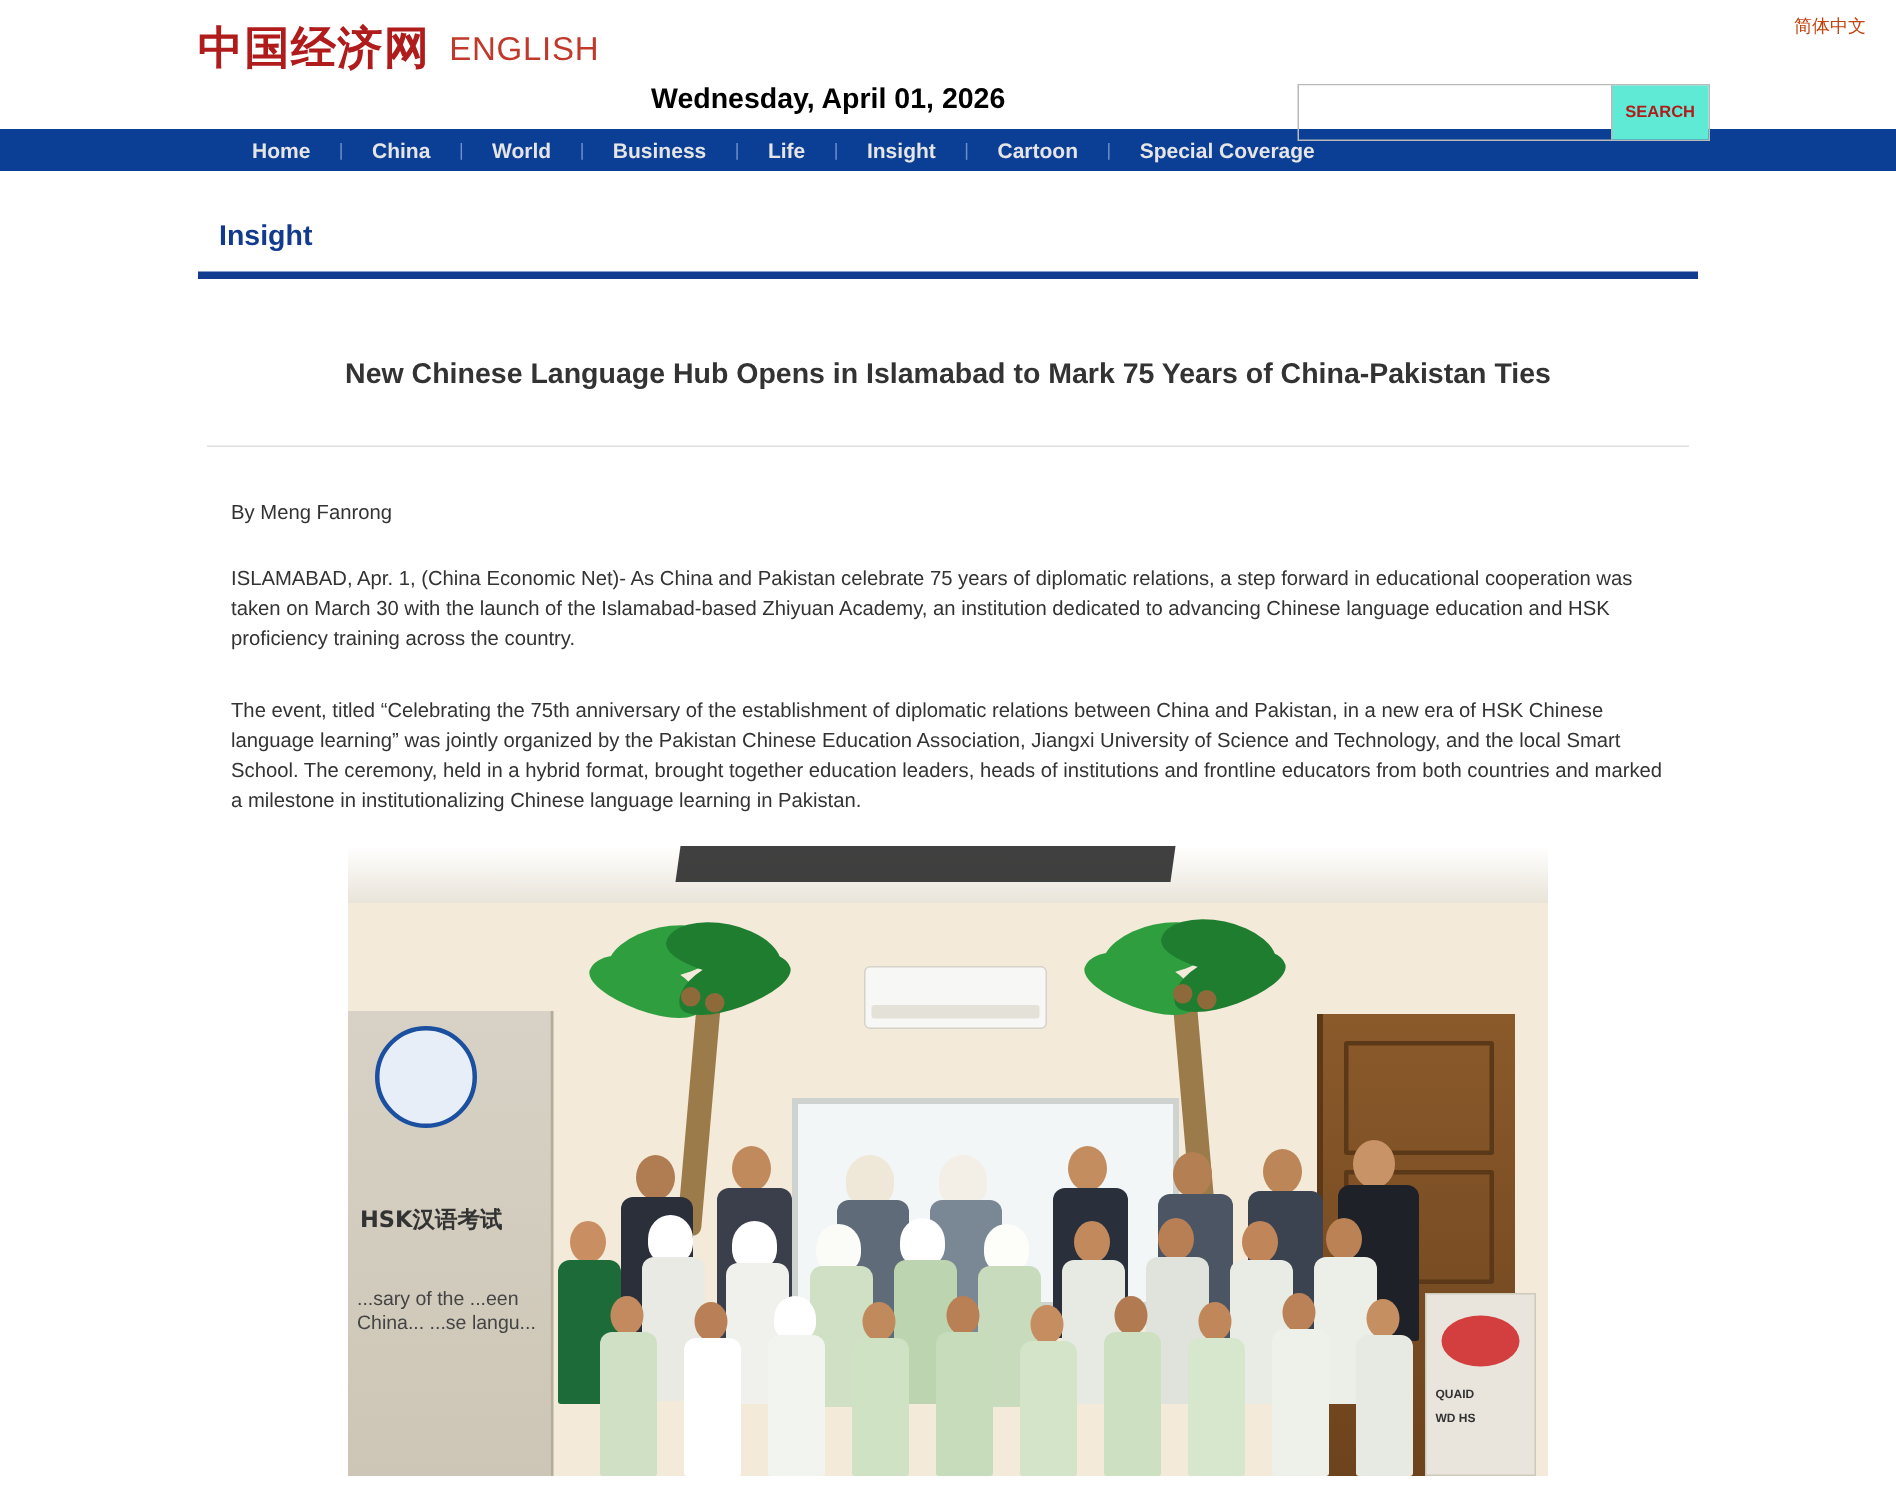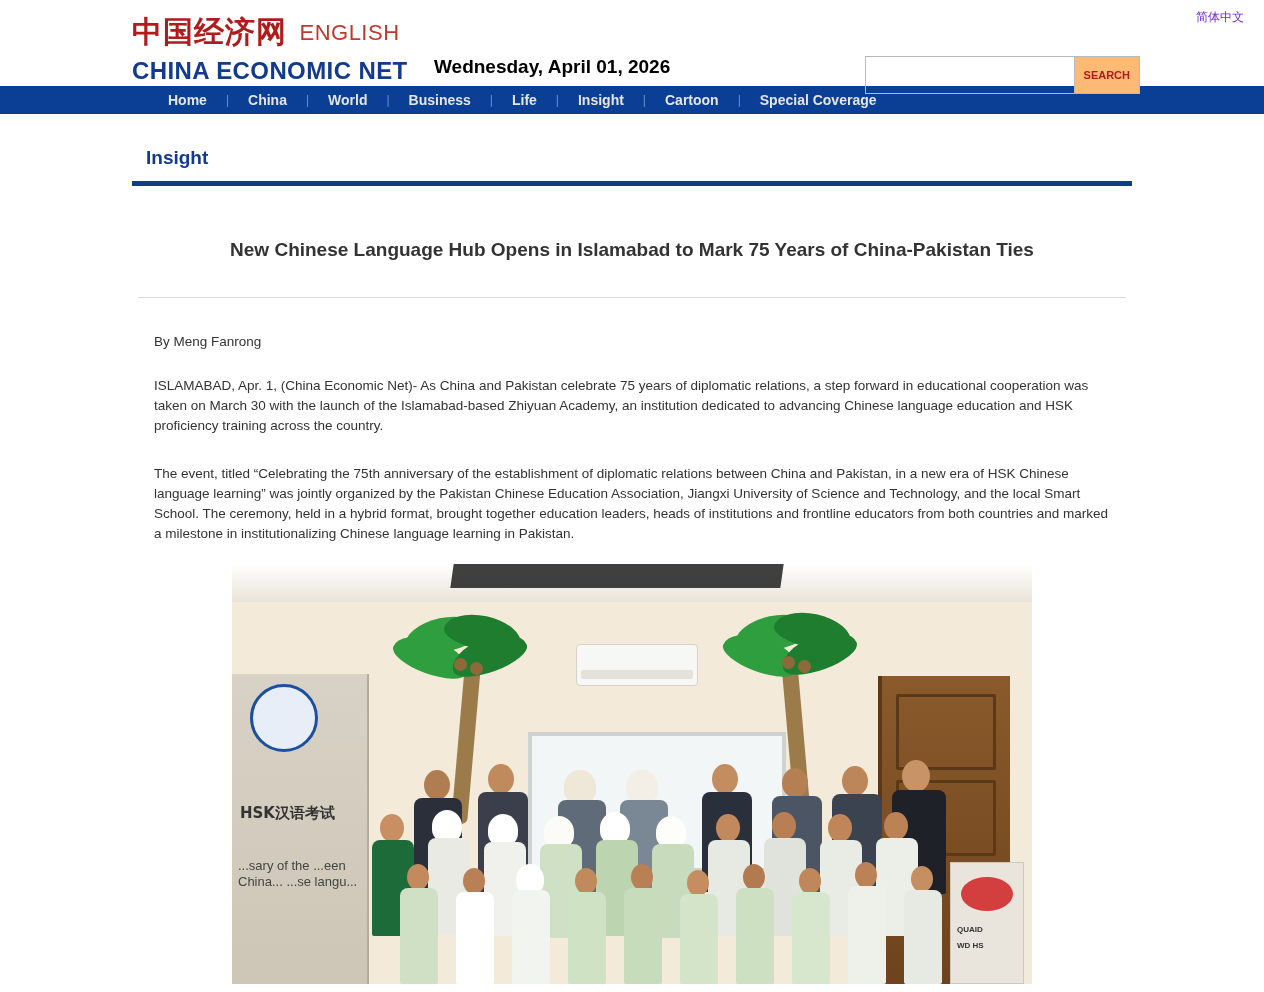--- a/index.html
+++ b/index.html
@@ -18,21 +18,21 @@
   
   .topbar {
     position: relative;
     height: 86px;
   }
   .lang-switch {
     position: absolute;
     top: 9px;
     right: 20px;
     font-size: 12px;
-    color: #6d28d9;
+    color: #c2410c;
     font-family: "DejaVu Sans", sans-serif;
     text-decoration: none;
   }
   .logo-block {
     position: absolute;
     left: 132px;
     top: 12px;
     width: 430px;
   }
   .logo-cn {
@@ -80,21 +80,21 @@
   .search-input {
     width: 200px;
     height: 19px;
     border: none;
     outline: none;
     font-size: 12px;
     padding: 0 4px;
     font-family: "Liberation Sans", sans-serif;
   }
   .search-btn {
-    background: #fdba74;
+    background: #5eead4;
     border: none;
     border-left: 1px solid #b9b9b9;
     color: #b01b1b;
     font-size: 11px;
     font-weight: bold;
     padding: 12px 9px;
     cursor: pointer;
     font-family: "Liberation Sans", sans-serif;
   }
 
@@ -319,21 +319,20 @@
 </head>
 <body>
 
 <div class="topbar">
 
   <a class="lang-switch" href="#">简体中文</a>
 
   <div class="logo-block">
     <span class="logo-cn">中国经济网</span>
     <span class="logo-english">ENGLISH</span>
-    <span class="logo-en-main">CHINA ECONOMIC NET</span>
   </div>
 
   <div class="date-line">Wednesday, April 01, 2026</div>
 
   <div class="search-area">
     <input class="search-input" type="text" placeholder="" style="">
     <button class="search-btn">SEARCH</button>
   </div>
 </div>
 

